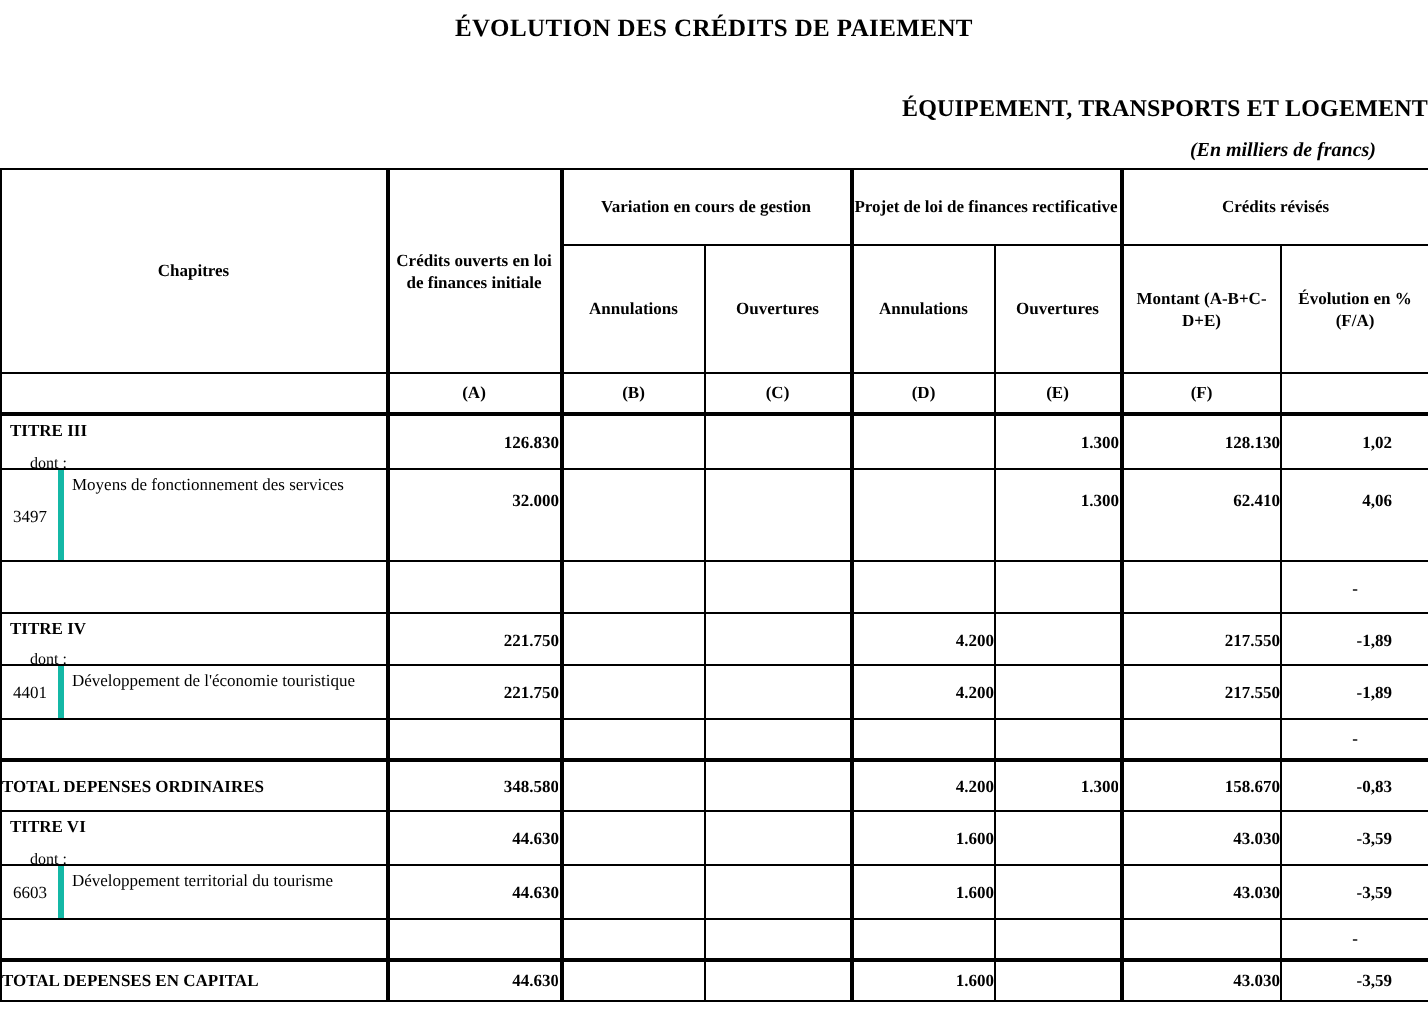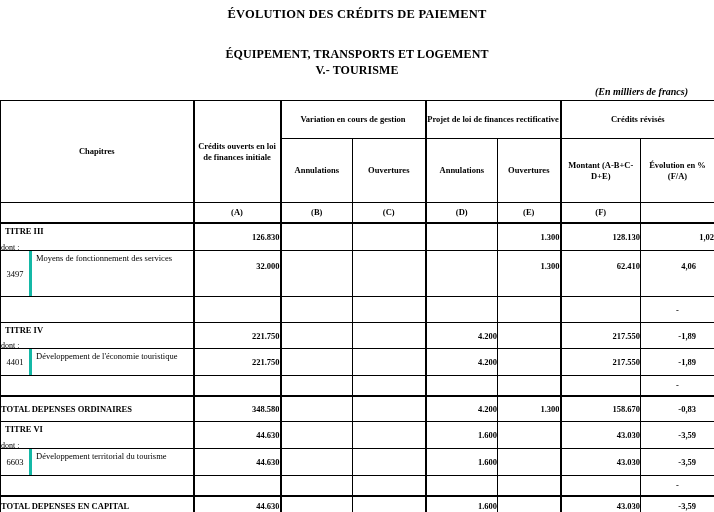--- a/index.html
+++ b/index.html
@@ -29,21 +29,21 @@
     padding-top: 6px;
   }
   .main-title {
     font-size: 12.5px;
     font-weight: bold;
     letter-spacing: 0.2px;
     line-height: 16px;
   }
   .sub-title-block {
     margin-top: 24px;
-    text-align: center;
+    text-align: right;
   }
   .sub-title-1 {
     font-size: 12px;
     font-weight: bold;
     line-height: 16px;
     letter-spacing: 0.1px;
   }
   .sub-title-2 {
     font-size: 12px;
     font-weight: bold;
@@ -123,21 +123,21 @@
   .titre-name {
     position: absolute;
     left: 4px;
     top: 2px;
     font-weight: bold;
     font-size: 8.5px;
     line-height: 11px;
   }
   .dont {
     position: absolute;
-    left: 0;
+    left: 14px;
     bottom: -2px;
     font-weight: normal;
     font-size: 8px;
     line-height: 9px;
   }
 
   
   .chap-wrap {
     display: flex;
     align-items: stretch;
@@ -170,21 +170,20 @@
 <body>
 
 <div class="page">
 
   <div class="title-block">
     <div class="main-title">ÉVOLUTION DES CRÉDITS DE PAIEMENT</div>
   </div>
 
   <div class="sub-title-block">
     <div class="sub-title-1">ÉQUIPEMENT, TRANSPORTS ET LOGEMENT</div>
-    <div class="sub-title-2">V.- TOURISME</div>
   </div>
 
   <div class="unit-note">(En milliers de francs)</div>
 
   <table class="grid">
     <colgroup>
       <col style="width:193px">
       <col style="width:87px">
       <col style="width:72px">
       <col style="width:73px">
@@ -227,21 +226,21 @@
       <td class="titre-cell tk-r" style="height:28px;">
         <span class="titre-name">TITRE III</span>
         <span class="dont">dont :</span>
       </td>
       <td class="num tk-r">126.830</td>
       <td class="num"></td>
       <td class="num tk-r"></td>
       <td class="num"></td>
       <td class="num tk-r">1.300</td>
       <td class="num">128.130</td>
-      <td class="num" style="">1,02</td>
+      <td class="num" style="padding-right:18px;">1,02</td>
     </tr>
 
     <tr>
       <td class="tk-r" style="height:46px;">
         <div class="chap-wrap">
           <div class="chap-code">3497</div>
           <div class="chap-name clip-1">Moyens de fonctionnement des services centraux</div>
         </div>
       </td>
       <td class="num tk-r" style="vertical-align:top;padding-top:10px;">32.000</td>

